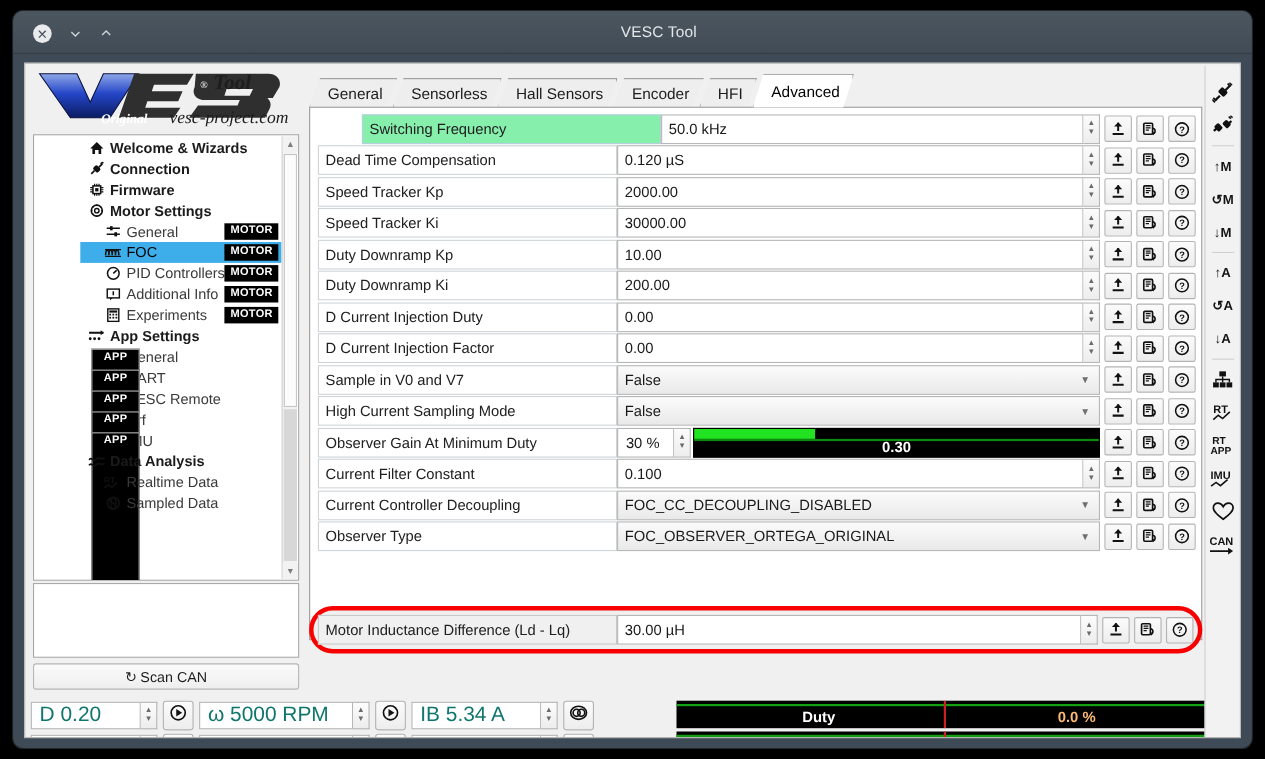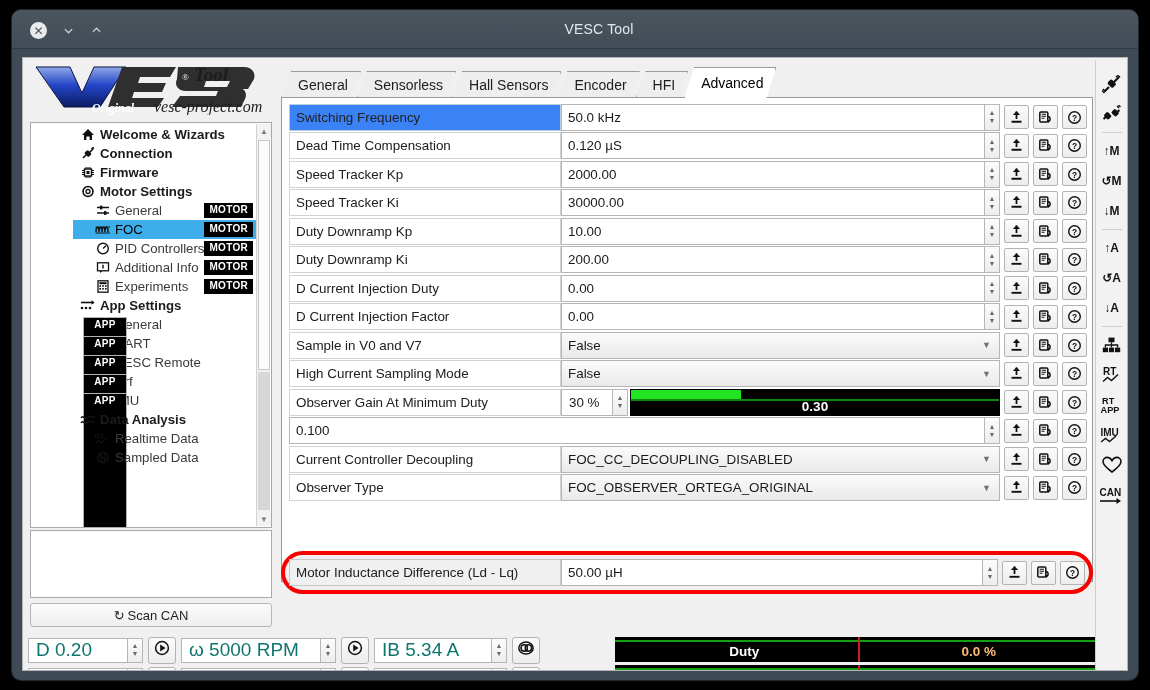--- a/index.html
+++ b/index.html
@@ -187,21 +187,21 @@
     margin-bottom: 0px;
   }
   .rlabel {
     width: 272px; min-width: 272px; height: 27px;
     display: flex; align-items: center;
     padding-left: 6px;
     font-size: 13.4px; color: #202020;
     background: #fff;
     border: 1px solid #cfd4d9;
   }
-  .row.first .rlabel { background: #3b82f6; border-color: #b8cfe0; }
+  .row.first .rlabel { background: #86efac; border-color: #b8cfe0; margin-left: 40px; }
   .rfield {
     flex: 1;
     height: 27px;
     position: relative;
     display: flex; align-items: center;
   }
   .inp {
     flex: 1; height: 27px;
     background: #fff;
     border: 1px solid #b6b6b6;
@@ -978,20 +978,21 @@
                   </div>
                   <div class="iconbtn">
                     <svg width="15" height="15" viewBox="0 0 15 15">
                       <circle cx="7.5" cy="7.5" r="5.8" fill="none" stroke="#111" stroke-width="1.4"></circle>
                       <text x="7.5" y="10.6" text-anchor="middle" font-family="Liberation Sans, sans-serif" font-size="8.4" font-weight="bold" fill="#111">?</text>
                     </svg>
                   </div>
                 </div>
               </div>
               <div class="row">
+                <div class="rlabel">Current Filter Constant</div>
                 <div class="rfield">
                   <div class="inp">0.100</div>
                   <div class="spin">
                     <span>▲</span>
                     <span>▼</span>
                   </div>
                   <div class="iconbtn">
                     <svg width="15" height="15" viewBox="0 0 15 15">
                       <path d="M7.5 1.5 L7.5 9" stroke="#111" stroke-width="1.8"></path>
                       <path d="M3.8 5 L7.5 1.2 L11.2 5 Z" fill="#111"></path>
@@ -1075,21 +1076,21 @@
                 </div>
               </div>
             </div>
         </div>
       </div>
 
       <div class="redbox"></div>
       <div class="redrow" id="redrow">
           <div class="rlabel" style="background: rgb(240, 240, 240); border: 1px solid rgb(200, 200, 200);">Motor Inductance Difference (Ld - Lq)</div>
           <div class="rfield">
-            <div class="inp">50.00 µH</div>
+            <div class="inp">30.00 µH</div>
             <div class="spin">
               <span>▲</span>
               <span>▼</span>
             </div>
             <div class="iconbtn">
               <svg width="15" height="15" viewBox="0 0 15 15">
                 <path d="M7.5 1.5 L7.5 9" stroke="#111" stroke-width="1.8"></path>
                 <path d="M3.8 5 L7.5 1.2 L11.2 5 Z" fill="#111"></path>
                 <path d="M2.5 11.8 L12.5 11.8" stroke="#111" stroke-width="1.9"></path>
               </svg>

